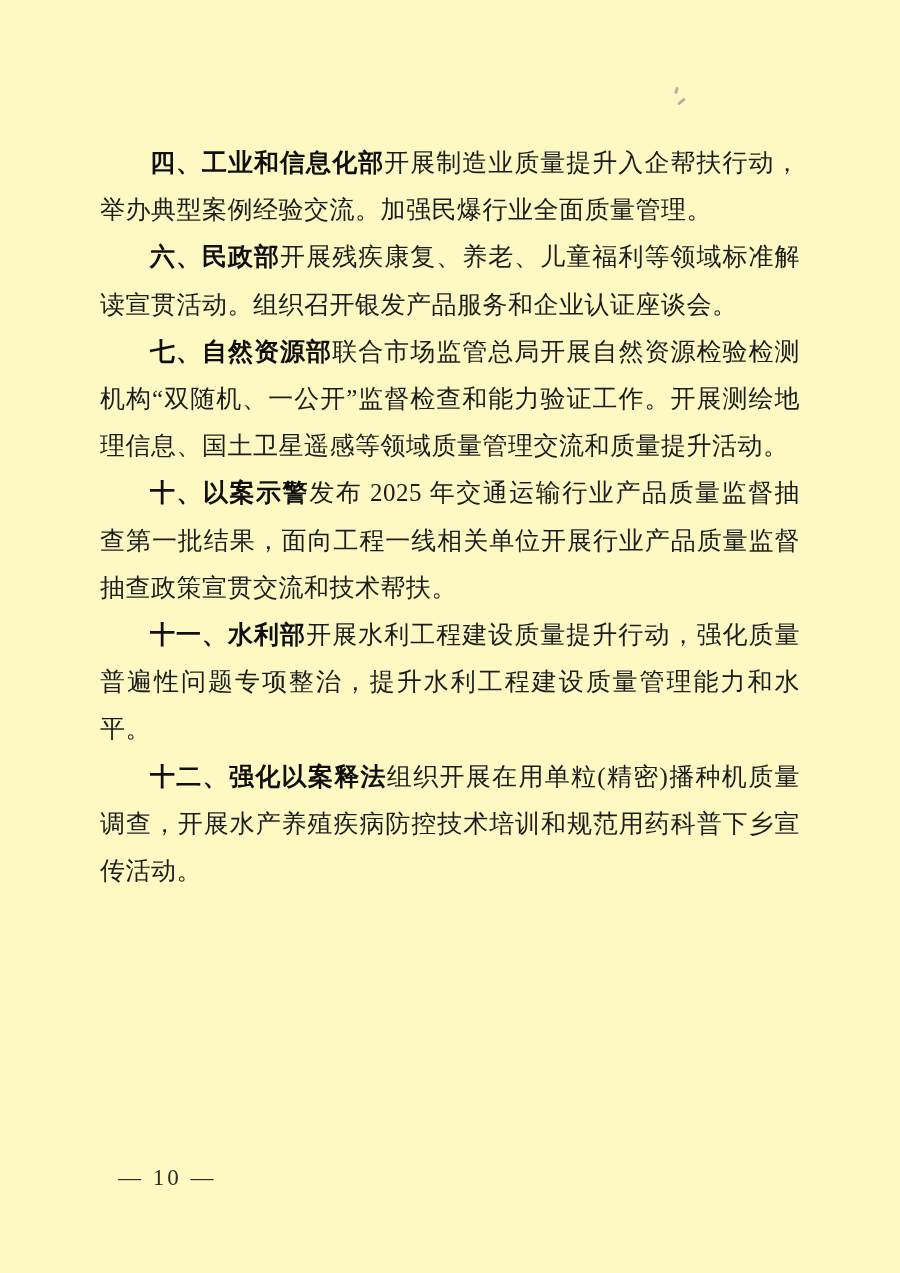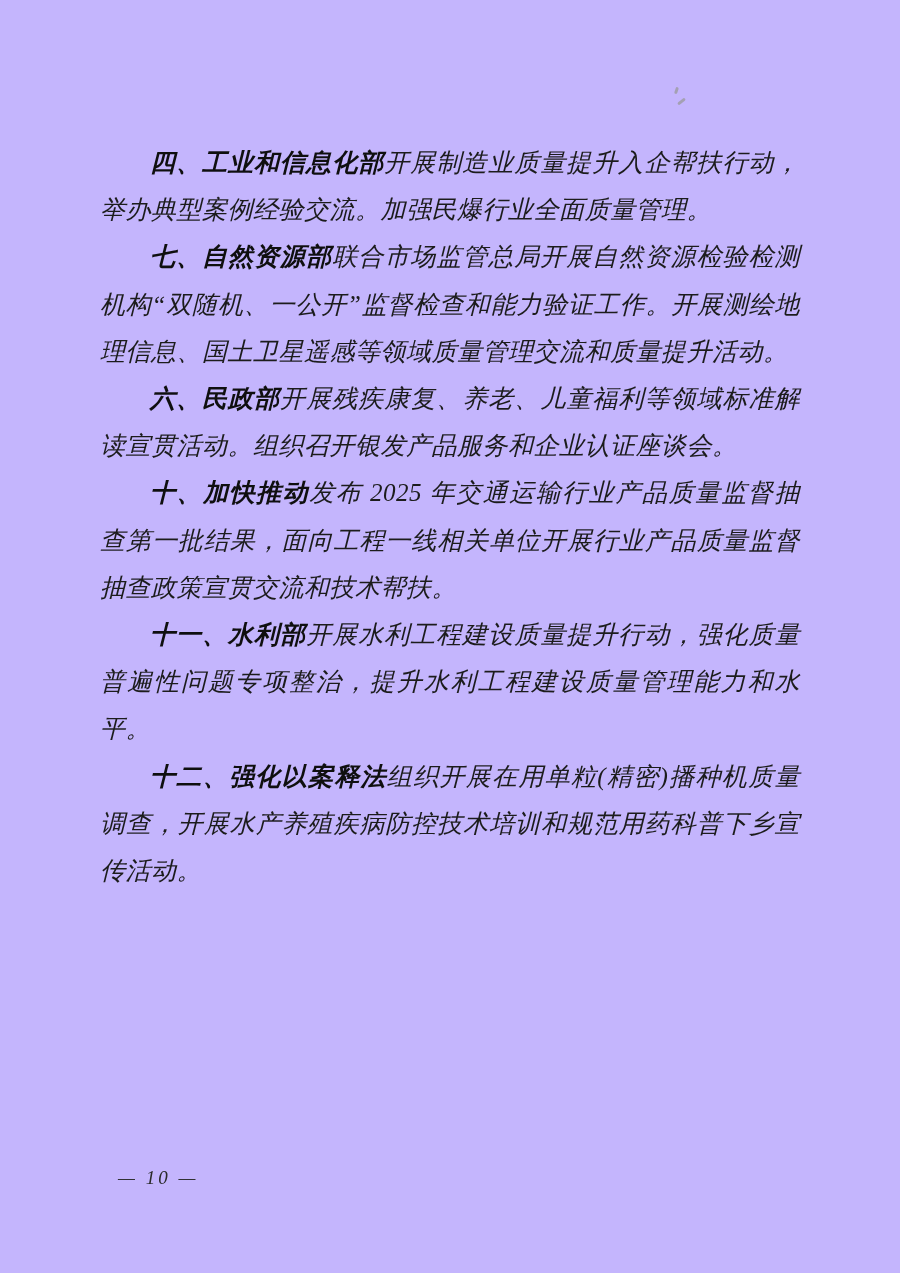--- a/index.html
+++ b/index.html
@@ -10,22 +10,21 @@
     width: 900px;
     height: 1273px;
     position: relative;
     background: #fefefe;
     overflow: hidden;
     font-family: "Liberation Serif", "DejaVu Serif", serif;
   }
   .scan-page {
     position: absolute;
     inset: 0;
-    background: #c4b5fd;
-    font-style: italic;
+    background: #fef9c3;
   }
   
   .speck {
     position: absolute;
     background: #9a9a9a;
     opacity: 0.75;
   }
   .speck-1 {
     left: 675px;
     top: 87px;
@@ -65,47 +64,47 @@
     font-family: "Liberation Sans", "DejaVu Sans", sans-serif;
     letter-spacing: 0.5px;
   }
   .para-body {
     font-weight: normal;
   }
   .page-footer {
     position: absolute;
     left: 118px;
     top: 1163px;
-    font-size: 19px;
+    font-size: 23px;
     line-height: 30px;
     color: #2a2a2a;
     letter-spacing: 3px;
     font-family: "Liberation Serif", "DejaVu Serif", serif;
   }
 </style>
 </head>
 <body>
 
 <div class="scan-page">
 
   <span class="speck speck-1"></span>
   <span class="speck speck-2"></span>
 
   <main class="doc-body">
 
     <p class="para"><span class="para-lead">四、工业和信息化部</span><span class="para-body">开展制造业质量提升入企帮扶行动，举办典型案例经验交流。加强民爆行业全面质量管理。</span></p>
 
 
+    <p class="para"><span class="para-lead">六、民政部</span><span class="para-body">开展残疾康复、养老、儿童福利等领域标准解读宣贯活动。组织召开银发产品服务和企业认证座谈会。</span></p>
+
     <p class="para"><span class="para-lead">七、自然资源部</span><span class="para-body">联合市场监管总局开展自然资源检验检测机构“双随机、一公开”监督检查和能力验证工作。开展测绘地理信息、国土卫星遥感等领域质量管理交流和质量提升活动。</span></p>
-
-    <p class="para"><span class="para-lead">六、民政部</span><span class="para-body">开展残疾康复、养老、儿童福利等领域标准解读宣贯活动。组织召开银发产品服务和企业认证座谈会。</span></p>
 
 
 
-    <p class="para"><span class="para-lead">十、加快推动</span><span class="para-body">发布 2025 年交通运输行业产品质量监督抽查第一批结果，面向工程一线相关单位开展行业产品质量监督抽查政策宣贯交流和技术帮扶。</span></p>
+    <p class="para"><span class="para-lead">十、以案示警</span><span class="para-body">发布 2025 年交通运输行业产品质量监督抽查第一批结果，面向工程一线相关单位开展行业产品质量监督抽查政策宣贯交流和技术帮扶。</span></p>
 
     <p class="para"><span class="para-lead">十一、水利部</span><span class="para-body">开展水利工程建设质量提升行动，强化质量普遍性问题专项整治，提升水利工程建设质量管理能力和水平。</span></p>
 
     <p class="para"><span class="para-lead">十二、强化以案释法</span><span class="para-body">组织开展在用单粒(精密)播种机质量调查，开展水产养殖疾病防控技术培训和规范用药科普下乡宣传活动。</span></p>
 
   </main>
 
   <footer class="page-footer">— 10 —</footer>
 
 </div>

